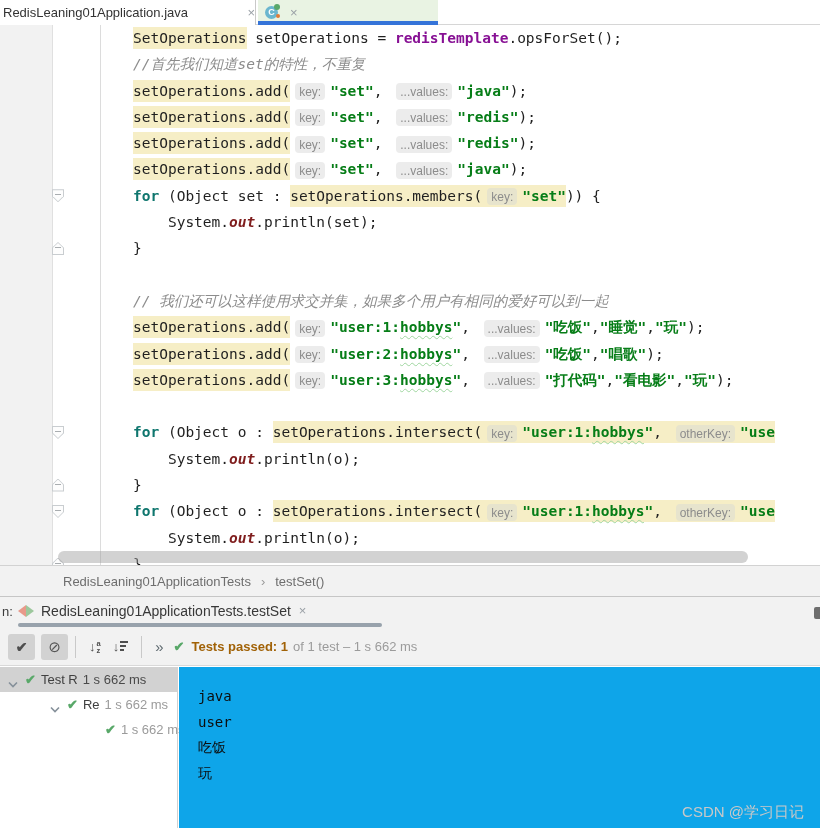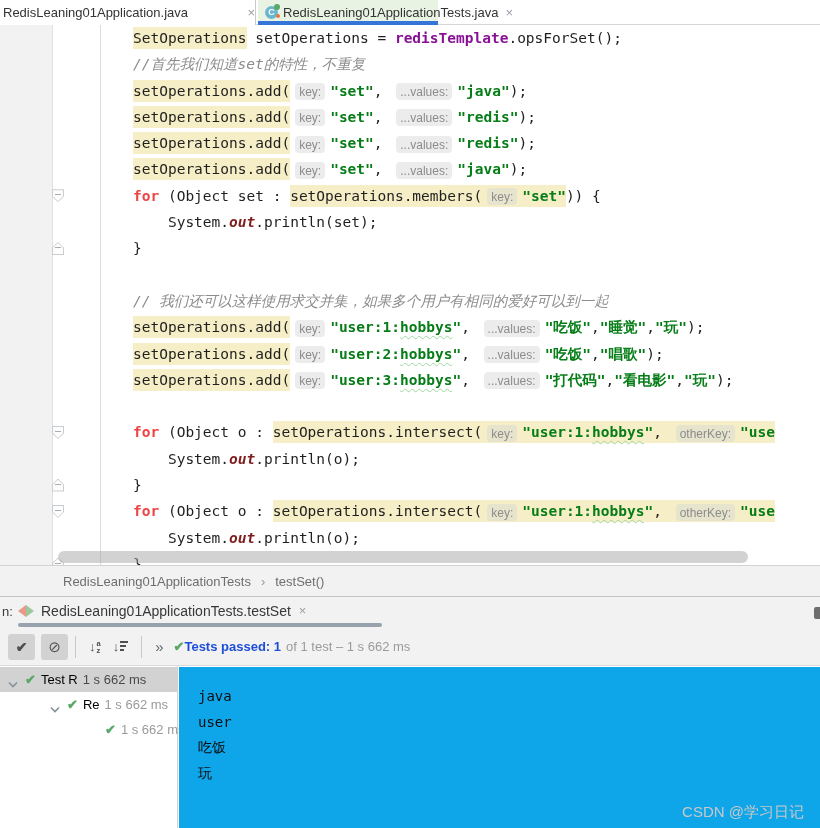--- a/index.html
+++ b/index.html
@@ -20,21 +20,21 @@
   .classicon b { position:absolute; left:0; top:0; width:13px; height:13px; color:#fff; font:bold 9px/13px "Liberation Sans",sans-serif; text-align:center; }
   .classicon .dotg { position:absolute; right:-2px; top:-2px; width:6px; height:6px; border-radius:50%; background:#59a869; }
   .classicon .doto { position:absolute; right:-2px; bottom:1px; width:4px; height:4px; border-radius:50%; background:#e07b39; }
   
   #editor { position:absolute; left:0; top:25px; width:820px; height:540px; background:#fff; overflow:hidden; }
   #gutter-strip { position:absolute; left:0; top:0; width:53px; height:100%; background:#f2f2f2; border-right:1px solid #e0e0e0; }
   #gutter-line { position:absolute; left:100px; top:0; width:1px; height:100%; background:#dcdcdc; }
   #code-area { position:absolute; left:133px; top:0; width:900px; }
   .code-line { height:26.3px; line-height:26.3px; white-space:pre; font-family:"DejaVu Sans Mono", monospace; font-size:14.5px; }
   .tok-p   { color:#1f1f1f; }
-  .tok-kw  { color:#ef4444; font-weight:bold; }
+  .tok-kw  { color:#0f766e; font-weight:bold; }
   .tok-str { color:#067d17; font-weight:bold; }
   .tok-fld { color:#871094; font-weight:bold; }
   .tok-sfld{ color:#7f1d1d; font-weight:bold; font-style:italic; }
   .tok-cmt { color:#8c8c8c; font-style:italic; }
   .hl { background:#f6eec6; padding-top:3px; padding-bottom:3px; }
   .wv { text-decoration:underline; text-decoration-style:wavy; text-decoration-color:#9fd6a0; text-underline-offset:3px; text-decoration-thickness:1px; }
   .tok-hint { font-family:"Liberation Sans",sans-serif; font-size:12px; font-style:normal; font-weight:normal;
               color:#8c8c8c; background:#ececec; border-radius:4px; padding:1.5px 4px; }
   .hintwrap { padding:3px 5px; }
   .hintwrap.hl { background:#f6eec6; }
@@ -73,30 +73,30 @@
   .tb-ban   { color:#555; font-size:15px; }
   .tsep { width:1px; height:22px; background:#c9c9c9; margin:0 7px; }
   .icon-sort { display:flex; align-items:center; margin:0 6px; }
   .icon-sort .arr { color:#4f4f4f; font-size:13px; font-weight:bold; }
   .icon-sort .col { display:flex; flex-direction:column; margin-left:1px; }
   .icon-sort .col i { font-style:normal; font-size:7.5px; line-height:7px; color:#4f4f4f; font-weight:bold; }
   .icon-sort .col b { height:2px; background:#4f4f4f; margin-bottom:2px; }
   .icon-sort .col b.b1{width:8px;} .icon-sort .col b.b2{width:6px;} .icon-sort .col b.b3{width:4px;}
   .chevrons { color:#5f6a70; font-size:15px; margin:0 10px 0 6px; }
   .gcheck { color:#59a869; font-size:13px; font-weight:bold; }
-  #status-bold { font-size:13px; font-weight:bold; color:#1d4ed8; }
+  #status-bold { font-size:13px; font-weight:bold; color:#a16207; margin-left:7px; }
   #status-gray { font-size:13px; color:#9b9b9b; margin-left:5px; }
   
   #bottom { position:absolute; left:0; top:667px; width:820px; height:161px; background:#fff; }
   #treepanel { position:absolute; left:0; top:0; width:178px; height:100%; background:#fff; border-right:1px solid #d1d1d1; }
   .trow { position:relative; height:25px; display:flex; align-items:center; font-size:13px; }
   .trow.selected { background:#d2d2d2; }
   .trow .chev { width:10px; height:7px; margin-right:7px; flex:0 0 10px; }
   .trow .tcheck { color:#59a869; font-size:13px; font-weight:bold; margin-right:5px; }
-  .trow .tlabel { color:#000000; margin-right:5px; white-space:nowrap; }
+  .trow .tlabel { color:#404040; margin-right:5px; white-space:nowrap; }
   .trow .ttime { color:#9b9b9b; white-space:nowrap; }
   .trow .ttime.dark { color:#4a4a4a; }
   #console { position:absolute; left:179px; top:0; width:641px; height:100%; background:#0ea5e9; padding:17px 0 0 19px; }
   .cline { font-family:"DejaVu Sans Mono", monospace; font-size:14px; color:#0d0d0d; line-height:25.7px; white-space:pre; }
   #watermark { position:absolute; right:16px; bottom:6px; font-size:15px; color:#c8c8c8; }
 </style>
 </head>
 <body>
 
 <div id="stage">
@@ -106,21 +106,20 @@
     <div class="tab" id="tab1">
       <span>RedisLeaning01Application.java</span>
       <span class="close">×</span>
     </div>
     <div class="tab" id="tab2">
       <span class="classicon">
         <b>C</b>
         <span class="dotg"></span>
         <span class="doto"></span>
       </span>
-      <span>RedisLeaning01ApplicationTests.java</span>
       <span class="close">×</span>
       <span class="underline"></span>
     </div>
   </div>
 
   <div id="editor">
     <div id="gutter-strip"></div>
     <div id="gutter-line"></div>
     <div id="folds">
         <div class="fold down" style="top: 164.3px;">

